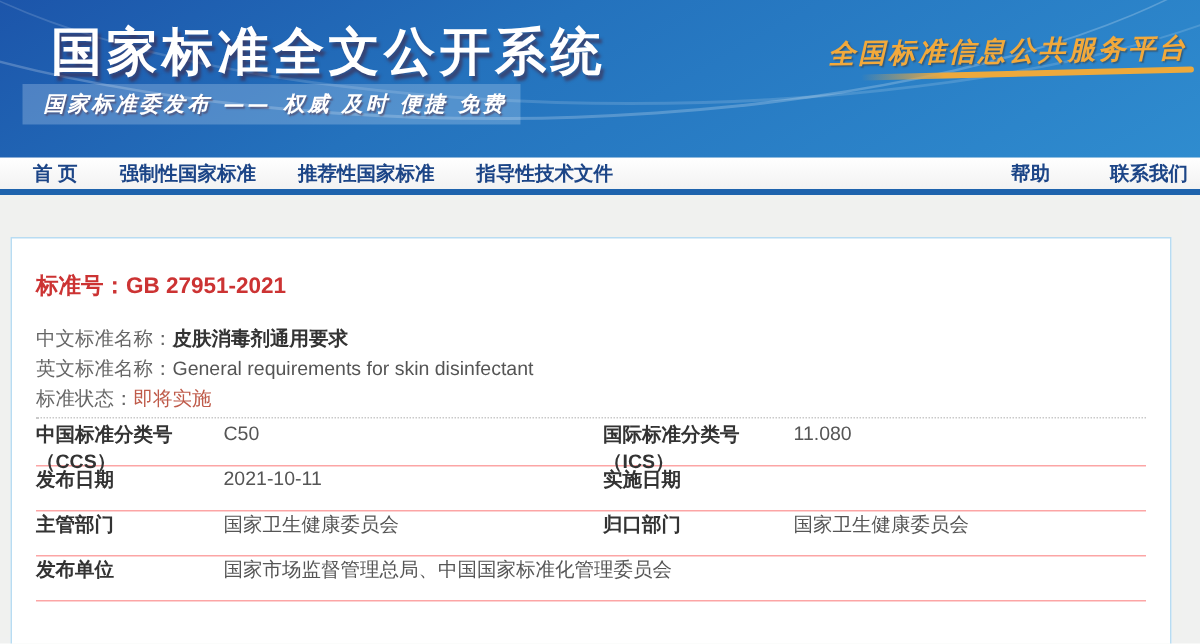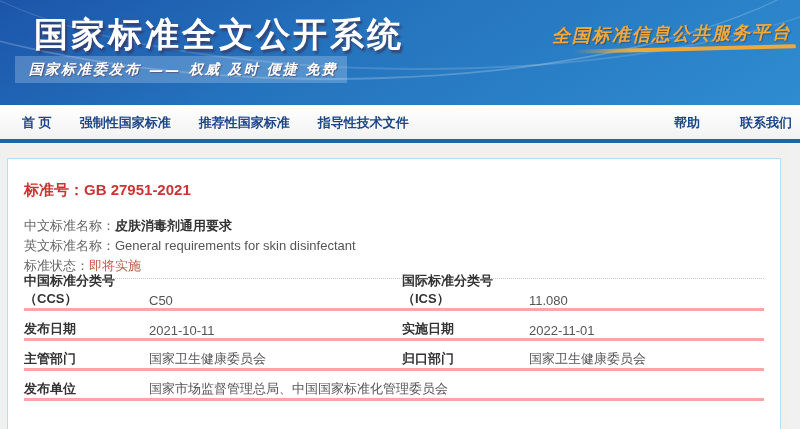--- a/index.html
+++ b/index.html
@@ -26,52 +26,52 @@
   .slogan-dash { margin:0 8px; }
   .platform { position:absolute; right:8px; top:22px; color:#f2a93b;
     font-family:"DejaVu Serif","Liberation Serif",serif; font-style:italic;
     font-weight:bold; font-size:18px; letter-spacing:2px;
     text-shadow:1px 1px 1px rgba(60,30,10,0.4); transform:rotate(-1deg); }
   .platform-underline { position:absolute; right:4px; top:47px; width:222px; height:4px;
     border-radius:3px; transform:rotate(-1.4deg);
     background:linear-gradient(to right, rgba(240,170,60,0), #eda93c 25%, #eda93c); }
 
   
-  .navbar { width:800px; height:38px; background:linear-gradient(#ffffff,#f2f2f2);
+  .navbar { width:800px; height:25px; background:linear-gradient(#ffffff,#f2f2f2);
     border-bottom:4px solid #1e63ad; display:flex; align-items:center;
     padding:0 6px 0 22px; }
   .nav-left { display:flex; gap:28px; }
   .nav-right { margin-left:auto; display:flex; gap:40px; padding-right:2px; }
   .nav-item { font-size:13px; font-weight:bold; color:#1c4587; cursor:pointer;
     white-space:nowrap; line-height:25px; }
 
   
-  .content { width:788px; height:295px; background:#f0f1ef; padding-top:15px; }
+  .content { width:788px; height:295px; background:#f0f1ef; padding-top:28px; }
   .card { margin:0 7px; background:#fff; border:1px solid #b8dcf2;
     height:600px; padding:14px 16px 0 16px; }
 
   .std-number { font-size:15px; font-weight:bold; color:#cc3333; margin:8px 0 16px 0; }
   .info-line { font-size:13px; line-height:20px; color:#666; }
   .info-line .lbl { color:#666; }
   .info-line .val { color:#555; }
   .info-line .val-strong { color:#333; font-weight:bold; }
   .info-line .val-status { color:#bf5b4a; }
 
   .btn-row { margin:14px 0 10px 0; display:flex; gap:14px; }
   .btn { border:none; border-radius:3px; color:#fff; font-size:12px;
     font-family:inherit; height:26px; padding:0 13px; cursor:pointer; }
   .btn-preview { background:#2e75b6; }
   .btn-download { background:#f0a64e; }
   .btn-feedback { background:#4cb05c; }
 
   .dotted-sep { border:none; border-top:1px dotted #c9c9c9; margin:2px 0 0 0; }
 
   .details { margin-top:2px; }
-  .trow { display:flex; align-items:flex-end; height:30px;
-    border-bottom:3px solid #fca5a5; font-size:13px; }
+  .trow { display:flex; align-items:flex-start; height:30px;
+    border-bottom:1px solid #fca5a5; font-size:13px; }
   .tlabel { font-weight:bold; color:#333; flex:0 0 auto; }
   .tlabel.l { width:125px; }
   .tlabel.r { width:127px; }
   .tvalue { color:#555; }
   .tvalue.v1 { width:253px; flex:0 0 auto; }
   .tvalue.v2 { flex:1; }
 </style>
 </head>
 <body>
 
@@ -125,21 +125,20 @@
       <div class="trow">
         <span class="tlabel l">中国标准分类号（CCS）</span>
         <span class="tvalue v1">C50</span>
         <span class="tlabel r">国际标准分类号（ICS）</span>
         <span class="tvalue v2">11.080</span>
       </div>
       <div class="trow">
         <span class="tlabel l">发布日期</span>
         <span class="tvalue v1">2021-10-11</span>
         <span class="tlabel r">实施日期</span>
-        <span class="tvalue v2">2022-11-01</span>
       </div>
       <div class="trow">
         <span class="tlabel l">主管部门</span>
         <span class="tvalue v1">国家卫生健康委员会</span>
         <span class="tlabel r">归口部门</span>
         <span class="tvalue v2">国家卫生健康委员会</span>
       </div>
       <div class="trow">
         <span class="tlabel l">发布单位</span>
         <span class="tvalue v2">国家市场监督管理总局、中国国家标准化管理委员会</span>

